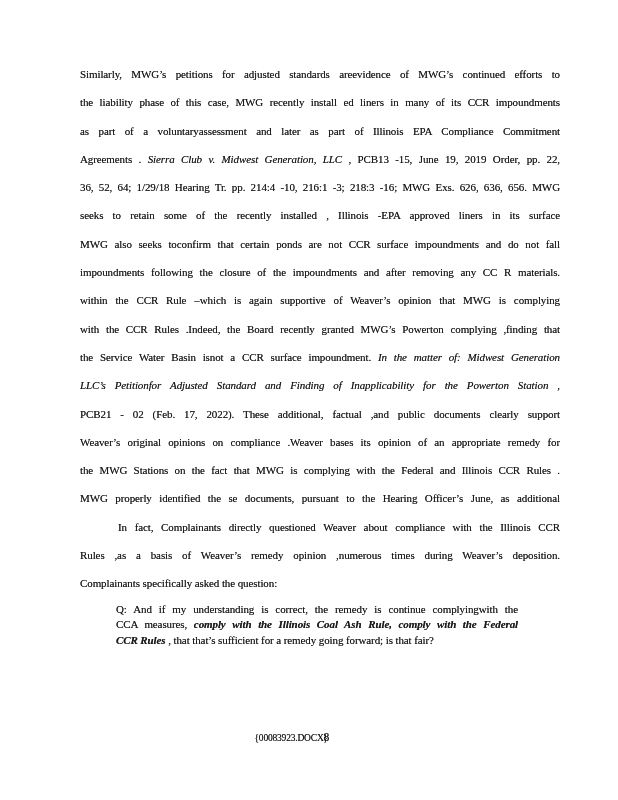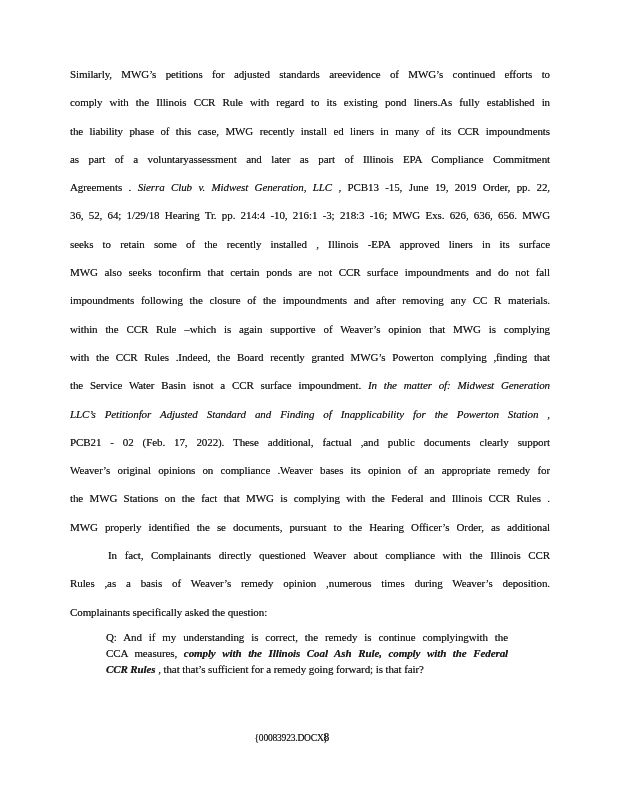--- a/index.html
+++ b/index.html
@@ -14,21 +14,21 @@
     position: relative;
     width: 618px;
     height: 800px;
     background: #ffffff;
     font-family: "Liberation Serif", "DejaVu Serif", serif;
     color: #1b1b1b;
     text-shadow: 0 0 0.3px rgba(0,0,0,0.65);
   }
   .doc {
     position: absolute;
-    left: 70px;
+    left: 80px;
     top: 60px;
     width: 480px;
     font-size: 11px;
     letter-spacing: -0.1px;
   }
   .para { margin: 0; }
   .line {
     text-align: left;
     white-space: normal;
     overflow: hidden;
@@ -72,36 +72,35 @@
     margin-left: -6px;
   }
 </style>
 </head>
 <body>
 
 <div class="sheet">
   <div class="doc">
       <div class="para body-para">
         <div class="line just"><span>Similarly, MWG’s petitions for adjusted standards areevidence of MWG’s continued efforts to</span></div>
-        <div class="line just"><span>comply with the Illinois CCR Rule with regard to its existing pond liners.As fully established in</span></div>
         <div class="line just"><span>the liability phase of this case, MWG recently install ed liners in many of its CCR impoundments</span></div>
         <div class="line just"><span>as part of a voluntaryassessment and later as part of Illinois EPA Compliance Commitment</span></div>
         <div class="line just"><span>Agreements . </span><span class="i">Sierra Club v. Midwest Generation, LLC</span><span> , PCB13 -15, June 19, 2019 Order, pp. 22,</span></div>
         <div class="line just"><span>36, 52, 64; 1/29/18 Hearing Tr. pp. 214:4 -10, 216:1 -3; 218:3 -16; MWG Exs. 626, 636, 656. MWG</span></div>
         <div class="line just"><span>seeks to retain some of the recently installed , Illinois -EPA approved liners in its surface</span></div>
         <div class="line just"><span>MWG also seeks toconfirm that certain ponds are not CCR surface impoundments and do not fall</span></div>
         <div class="line just"><span>impoundments following the closure of the impoundments and after removing any CC R materials.</span></div>
         <div class="line just"><span>within the CCR Rule –which is again supportive of Weaver’s opinion that MWG is complying</span></div>
         <div class="line just"><span>with the CCR Rules .Indeed, the Board recently granted MWG’s Powerton complying ,finding that</span></div>
         <div class="line just"><span>the Service Water Basin isnot a CCR surface impoundment. </span><span class="i">In the matter of: Midwest Generation</span></div>
         <div class="line just"><span class="i">LLC’s Petitionfor Adjusted Standard and Finding of Inapplicability for the Powerton Station</span><span> ,</span></div>
         <div class="line just"><span>PCB21 - 02 (Feb. 17, 2022). These additional, factual ,and public documents clearly support</span></div>
         <div class="line just"><span>Weaver’s original opinions on compliance .Weaver bases its opinion of an appropriate remedy for</span></div>
         <div class="line just"><span>the MWG Stations on the fact that MWG is complying with the Federal and Illinois CCR Rules .</span></div>
-        <div class="line just"><span>MWG properly identified the se documents, pursuant to the Hearing Officer’s Order, as additional</span></div>
+        <div class="line just"><span>MWG properly identified the se documents, pursuant to the Hearing Officer’s June, as additional</span></div>
       </div>
       <div class="para body-para">
         <div class="line just indent"><span>In fact, Complainants directly questioned Weaver about compliance with the Illinois CCR</span></div>
         <div class="line just"><span>Rules ,as a basis of Weaver’s remedy opinion ,numerous times during Weaver’s deposition.</span></div>
         <div class="line"><span>Complainants specifically asked the question:</span></div>
       </div>
       <div class="para quote-para">
         <div class="line just"><span>Q: And if my understanding is correct, the remedy is continue complyingwith the</span></div>
         <div class="line just"><span>CCA measures, </span><span class="i b">comply with the Illinois Coal Ash Rule, comply with the Federal</span></div>
         <div class="line"><span class="i b">CCR Rules</span><span> , that that’s sufficient for a remedy going forward; is that fair?</span></div>

